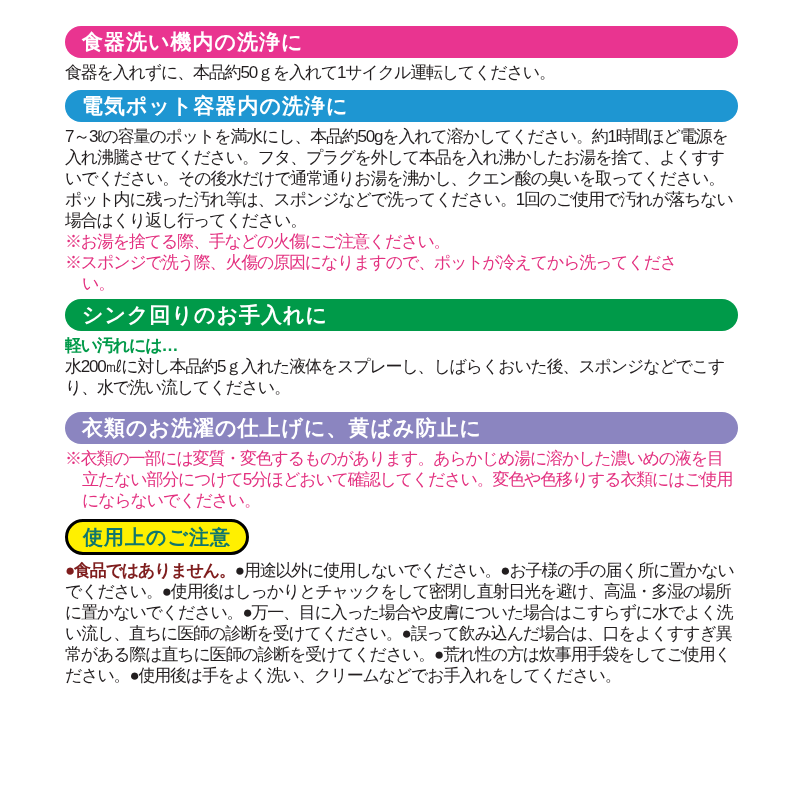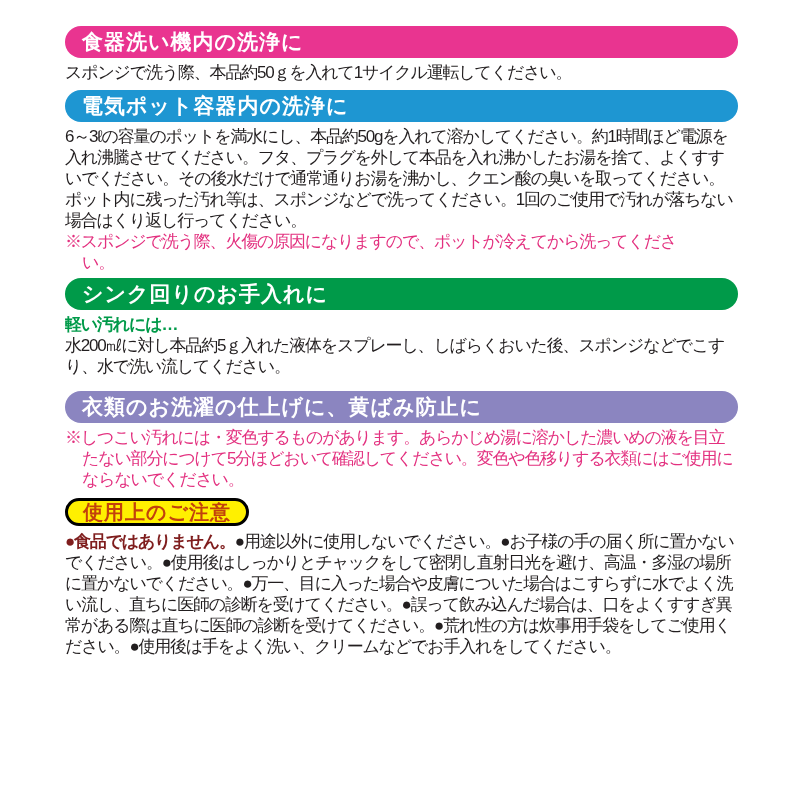--- a/index.html
+++ b/index.html
@@ -43,61 +43,62 @@
     text-indent:-1em;
   }
   .note-narrow{max-width:600px;}
   .sublabel{
     color:#009a49;
     font-weight:bold;
   }
   .pill-row{margin:8px 0 5px 0;}
   .pill{
     display:inline-flex;align-items:center;
-    height:28px;
+    height:36px;
     box-sizing:border-box;
     border:3px solid #000000;
     border-radius:20px;
     background:#fff000;
     padding:0 15px;
     font-size:20px;
     font-weight:bold;
     letter-spacing:1px;
-    color:#c2410c;
+    color:#0f766e;
   }
   .note-strong{
     color:#7f1d1d;
     font-weight:bold;
   }
 </style>
 </head>
 <body>
 
 <div class="page">
 
   <section>
     <div class="bar bar-pink">食器洗い機内の洗浄に</div>
-    <p class="after-gap">スポンジで洗う際、本品約50ｇを入れて1サイクル運転してください。</p>
+    <p class="after-gap">食器を入れずに、本品約50ｇを入れて1サイクル運転してください。</p>
   </section>
 
   <section>
     <div class="bar bar-blue">電気ポット容器内の洗浄に</div>
-    <p>6～3ℓの容量のポットを満水にし、本品約50gを入れて溶かしてください。約1時間ほど電源を入れ沸騰させてください。フタ、プラグを外して本品を入れ沸かしたお湯を捨て、よくすすいでください。その後水だけで通常通りお湯を沸かし、クエン酸の臭いを取ってください。ポット内に残った汚れ等は、スポンジなどで洗ってください。1回のご使用で汚れが落ちない場合はくり返し行ってください。</p>
+    <p>7～3ℓの容量のポットを満水にし、本品約50gを入れて溶かしてください。約1時間ほど電源を入れ沸騰させてください。フタ、プラグを外して本品を入れ沸かしたお湯を捨て、よくすすいでください。その後水だけで通常通りお湯を沸かし、クエン酸の臭いを取ってください。ポット内に残った汚れ等は、スポンジなどで洗ってください。1回のご使用で汚れが落ちない場合はくり返し行ってください。</p>
+    <p class="note">※お湯を捨てる際、手などの火傷にご注意ください。</p>
     <p class="note note-narrow">※スポンジで洗う際、火傷の原因になりますので、ポットが冷えてから洗ってください。</p>
   </section>
 
   <section>
     <div class="bar bar-green">シンク回りのお手入れに</div>
     <p class="sublabel">軽い汚れには…</p>
     <p>水200㎖に対し本品約5ｇ入れた液体をスプレーし、しばらくおいた後、スポンジなどでこすり、水で洗い流してください。</p>
   </section>
 
   <section>
     <div class="bar bar-purple">衣類のお洗濯の仕上げに、黄ばみ防止に</div>
-    <p class="note">※しつこい汚れには・変色するものがあります。あらかじめ湯に溶かした濃いめの液を目立たない部分につけて5分ほどおいて確認してください。変色や色移りする衣類にはご使用にならないでください。</p>
+    <p class="note">※衣類の一部には変質・変色するものがあります。あらかじめ湯に溶かした濃いめの液を目立たない部分につけて5分ほどおいて確認してください。変色や色移りする衣類にはご使用にならないでください。</p>
   </section>
 
   <section>
     <div class="pill-row">
       <span class="pill">使用上のご注意</span>
     </div>
     <p><span class="note-strong">●食品ではありません。</span><span>●用途以外に使用しないでください。●お子様の手の届く所に置かないでください。●使用後はしっかりとチャックをして密閉し直射日光を避け、高温・多湿の場所に置かないでください。●万一、目に入った場合や皮膚についた場合はこすらずに水でよく洗い流し、直ちに医師の診断を受けてください。●誤って飲み込んだ場合は、口をよくすすぎ異常がある際は直ちに医師の診断を受けてください。●荒れ性の方は炊事用手袋をしてご使用ください。●使用後は手をよく洗い、クリームなどでお手入れをしてください。</span></p>
   </section>
 
 </div>

